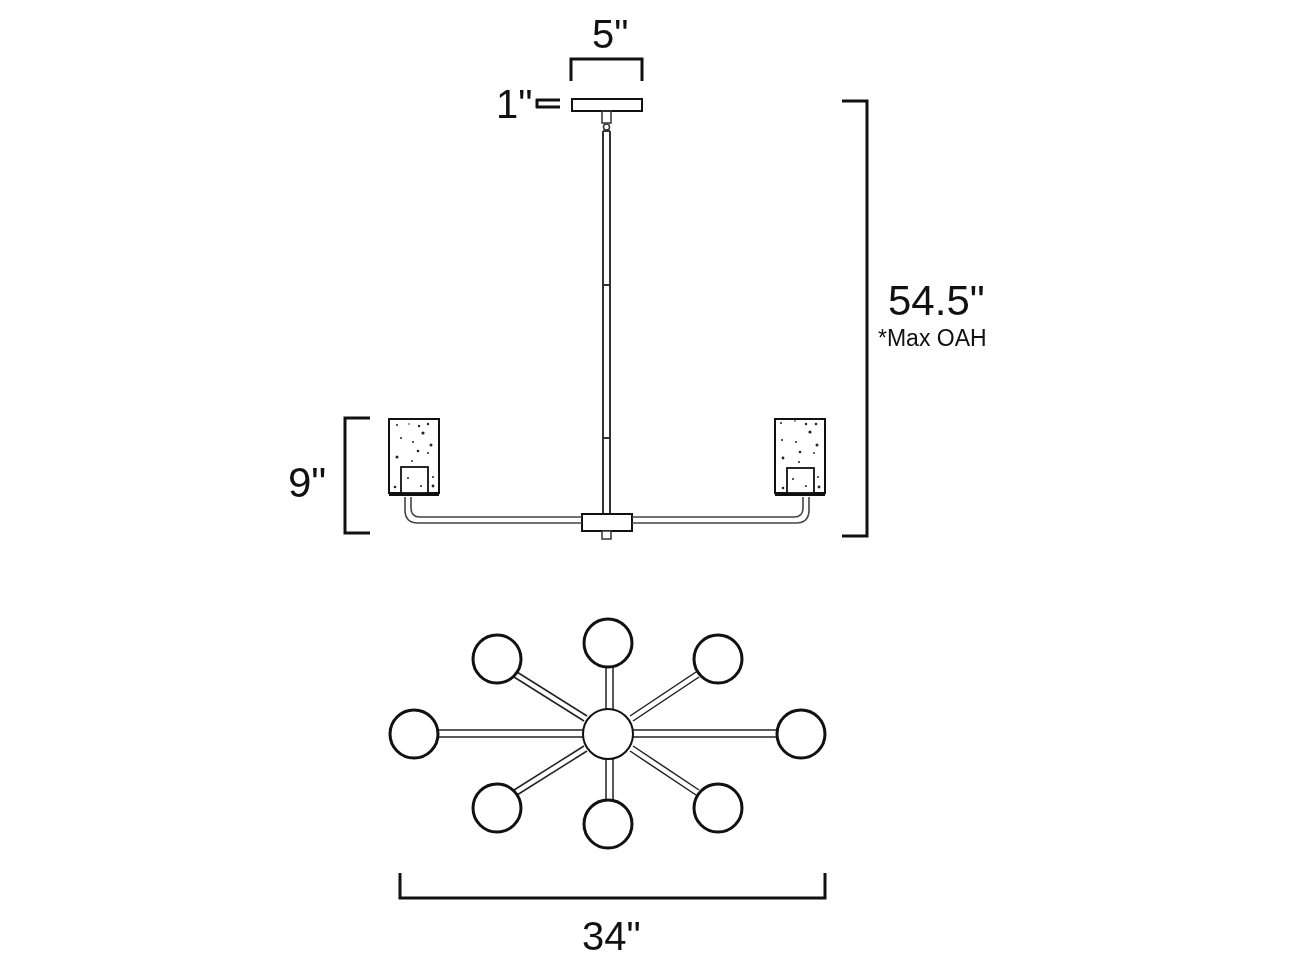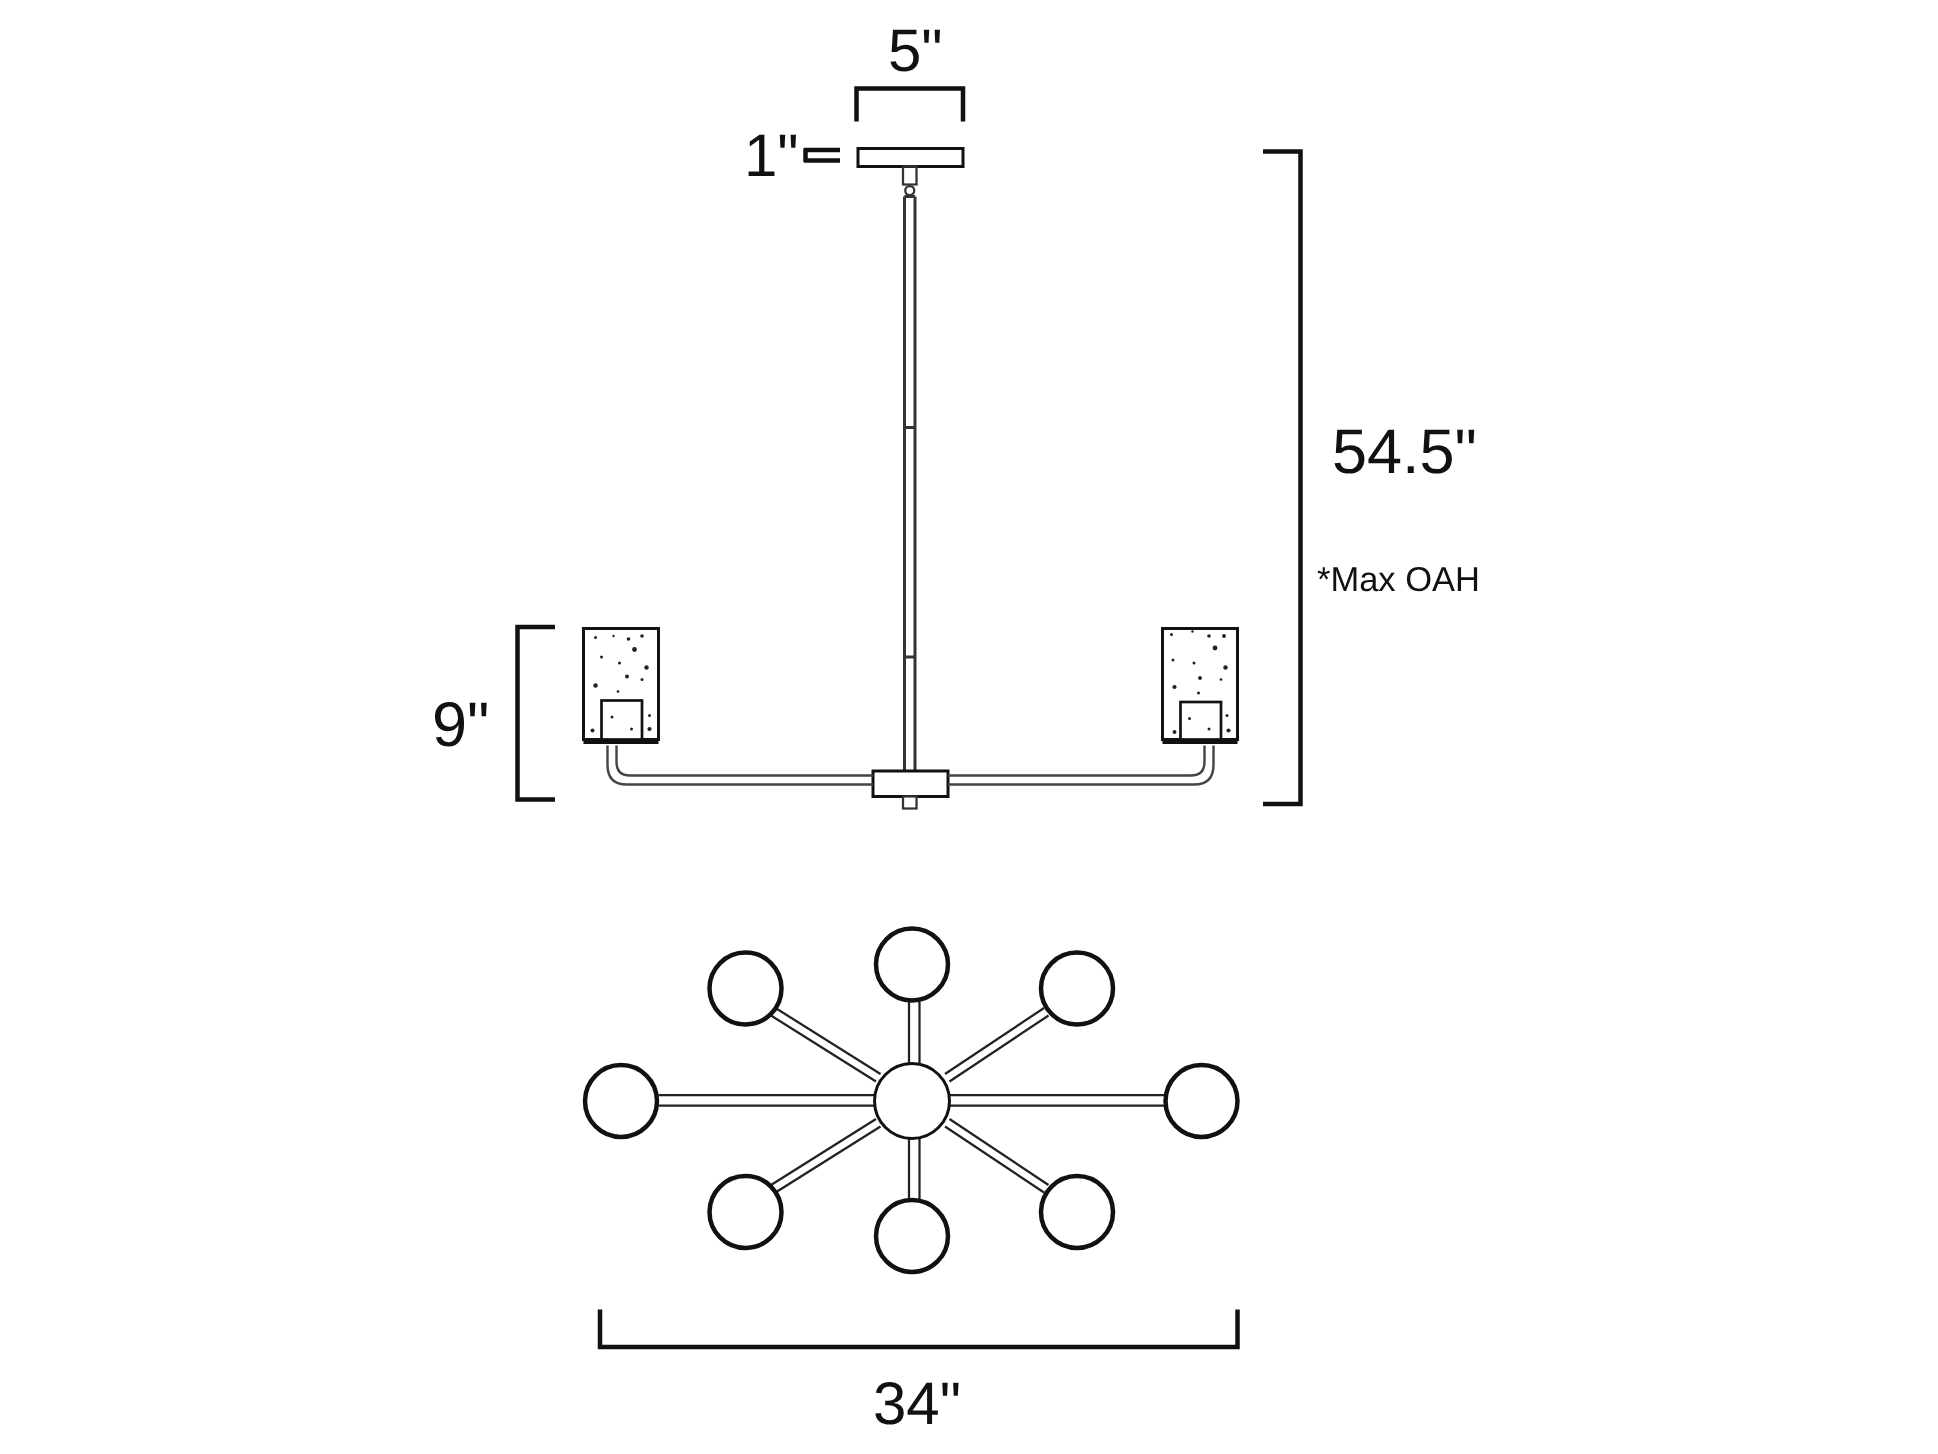--- a/index.html
+++ b/index.html
@@ -3,21 +3,21 @@
   <meta charset="utf-8">
   <style>
     html, body { margin: 0; padding: 0; background: #ffffff; }
     body { width: 1292px; height: 969px; position: relative; overflow: hidden;
            font-family: "Liberation Sans", "DejaVu Sans", sans-serif; color: #111; }
     #diagram { position: absolute; left: 0; top: 0; width: 1292px; height: 969px; }
     .dim-label { position: absolute; color: #111; white-space: nowrap; line-height: 1; }
     .lbl-5 { left: 592px; top: 14px; font-size: 40px; }
     .lbl-1 { left: 496px; top: 84px; font-size: 40px; }
     .lbl-545 { left: 888px; top: 280px; font-size: 42px; }
-    .lbl-maxoah { left: 878px; top: 327px; font-size: 23px; margin-top: 48px; }
+    .lbl-maxoah { left: 878px; top: 327px; font-size: 23px; }
     .lbl-9 { left: 288px; top: 462px; font-size: 42px; }
     .lbl-34 { left: 582px; top: 916px; font-size: 40px; }
   </style>
 </head>
 <body>
 
 <svg id="diagram" viewBox="0 0 1292 969" xmlns="http://www.w3.org/2000/svg">
 
   <g fill="none" stroke="#111" stroke-width="3">
     <polyline points="571,81 571,59 642,59 642,81"></polyline>

